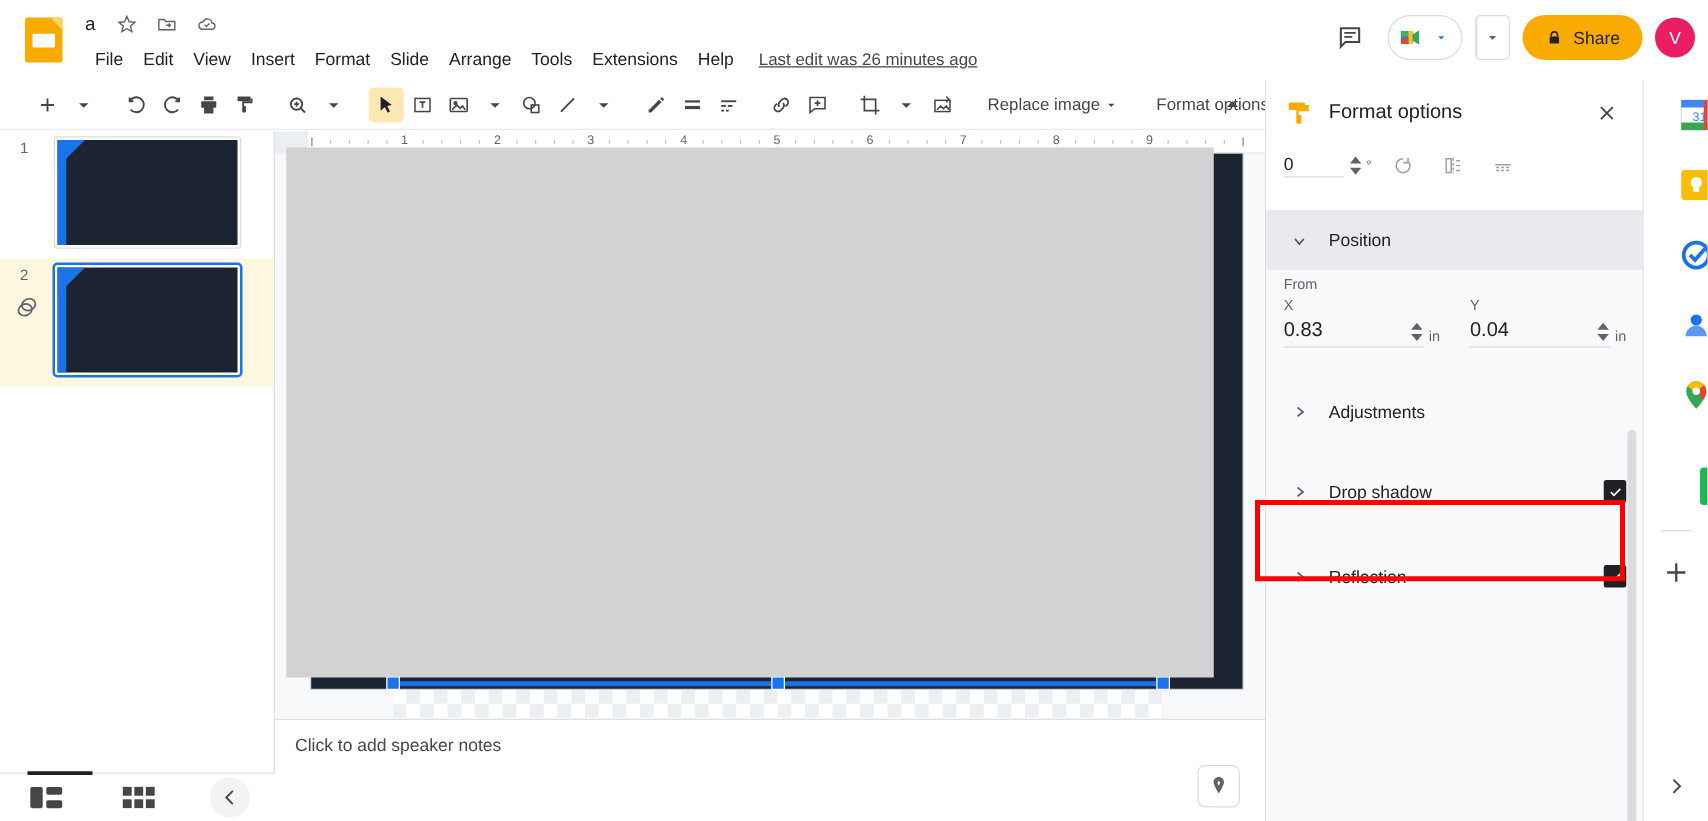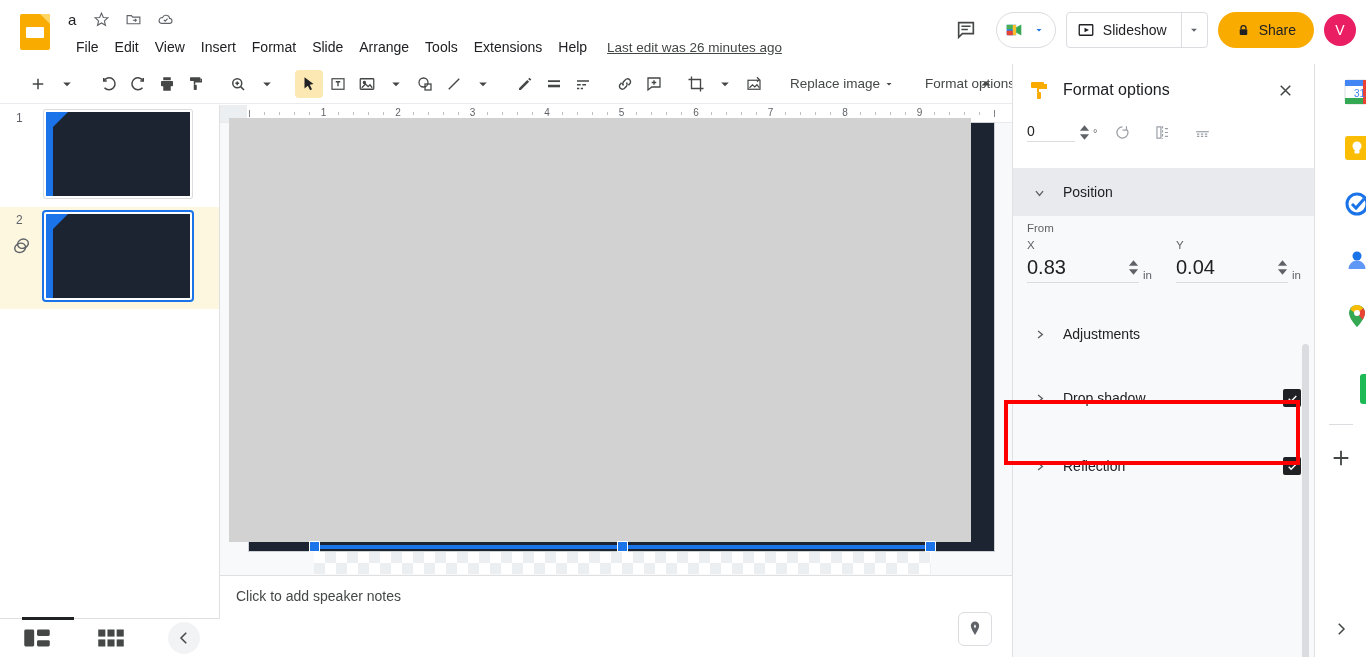--- a/index.html
+++ b/index.html
@@ -184,21 +184,21 @@
     height: 40px; border: 1px solid #dadce0; border-radius: 4px; background: #f8f9fa;
     display: flex; align-items: center; padding: 0 12px; cursor: pointer; margin-bottom: 14px;
   }
   .select-val { flex: 1; font-size: 14px; color: #202124; }
   .xy-row { display: flex; gap: 24px; }
   .xy-col { flex: 1; }
   .num-wrap { display: flex; align-items: flex-end; gap: 4px; }
   .num-field {
     flex: 1; display: flex; align-items: center; border-bottom: 1px solid #dadce0; padding-bottom: 3px;
   }
-  .num-input { flex: 1; border: none; background: transparent; outline: none; font-size: 20px; color: #202124; width: 100%; }
+  .num-input { flex: 1; border: none; background: transparent; outline: none; font-size: 16px; color: #202124; width: 100%; }
   .unit { font-size: 11.5px; color: #5f6368; padding-bottom: 2px; }
 
   .red-box {
     position: absolute; left: 1004px; top: 400px; width: 296px; height: 65px;
     border: 4px solid #ff0000; pointer-events: none; z-index: 30;
   }
   .fo-scroll { position: absolute; right: 5px; top: 280px; width: 7px; height: 345px; background: #dadce0; border-radius: 4px; cursor: pointer; z-index: 20; }
 
   
   .appbar { position: absolute; right: 0; top: 64px; width: 52px; height: 593px; background: #fff; border-left: 1px solid #e0e0e0; }
@@ -271,27 +271,20 @@
             <path d="M9 4h4v12H9z" fill="#fbc02d"></path>
             <path d="M2 11h7v5H3a1 1 0 0 1-1-1z" fill="#ea4335"></path>
             <path d="M13 7l6-3.5v13L13 13z" fill="#34a853"></path>
           </svg>
         </span>
         <svg viewBox="0 0 24 24" class="caret-sm">
             <path d="M7 10l5 5 5-5z" fill="#1a73e8"></path>
           </svg>
       </div>
       <div class="slideshow-group">
-        <div class="slideshow-btn">
-          <svg viewBox="0 0 24 24" width="18" height="18">
-            <rect x="3" y="5" width="18" height="14" rx="1" fill="none" stroke="#202124" stroke-width="1.8"></rect>
-            <polygon points="10,9 16,12 10,15" fill="#202124"></polygon>
-          </svg>
-          <span>Slideshow</span>
-        </div>
         <div class="slideshow-caret">
           <svg viewBox="0 0 24 24" width="14" height="14">
               <path d="M7 10l5 5 5-5z" fill="#5f6368"></path>
             </svg>
         </div>
       </div>
       <div class="share-btn">
         <svg viewBox="0 0 24 24" width="15" height="15">
           <path d="M8 10V8a4 4 0 0 1 8 0v2" fill="none" stroke="#202124" stroke-width="2"></path>
           <rect x="6" y="10" width="12" height="9" rx="1.5" fill="#202124"></rect>

